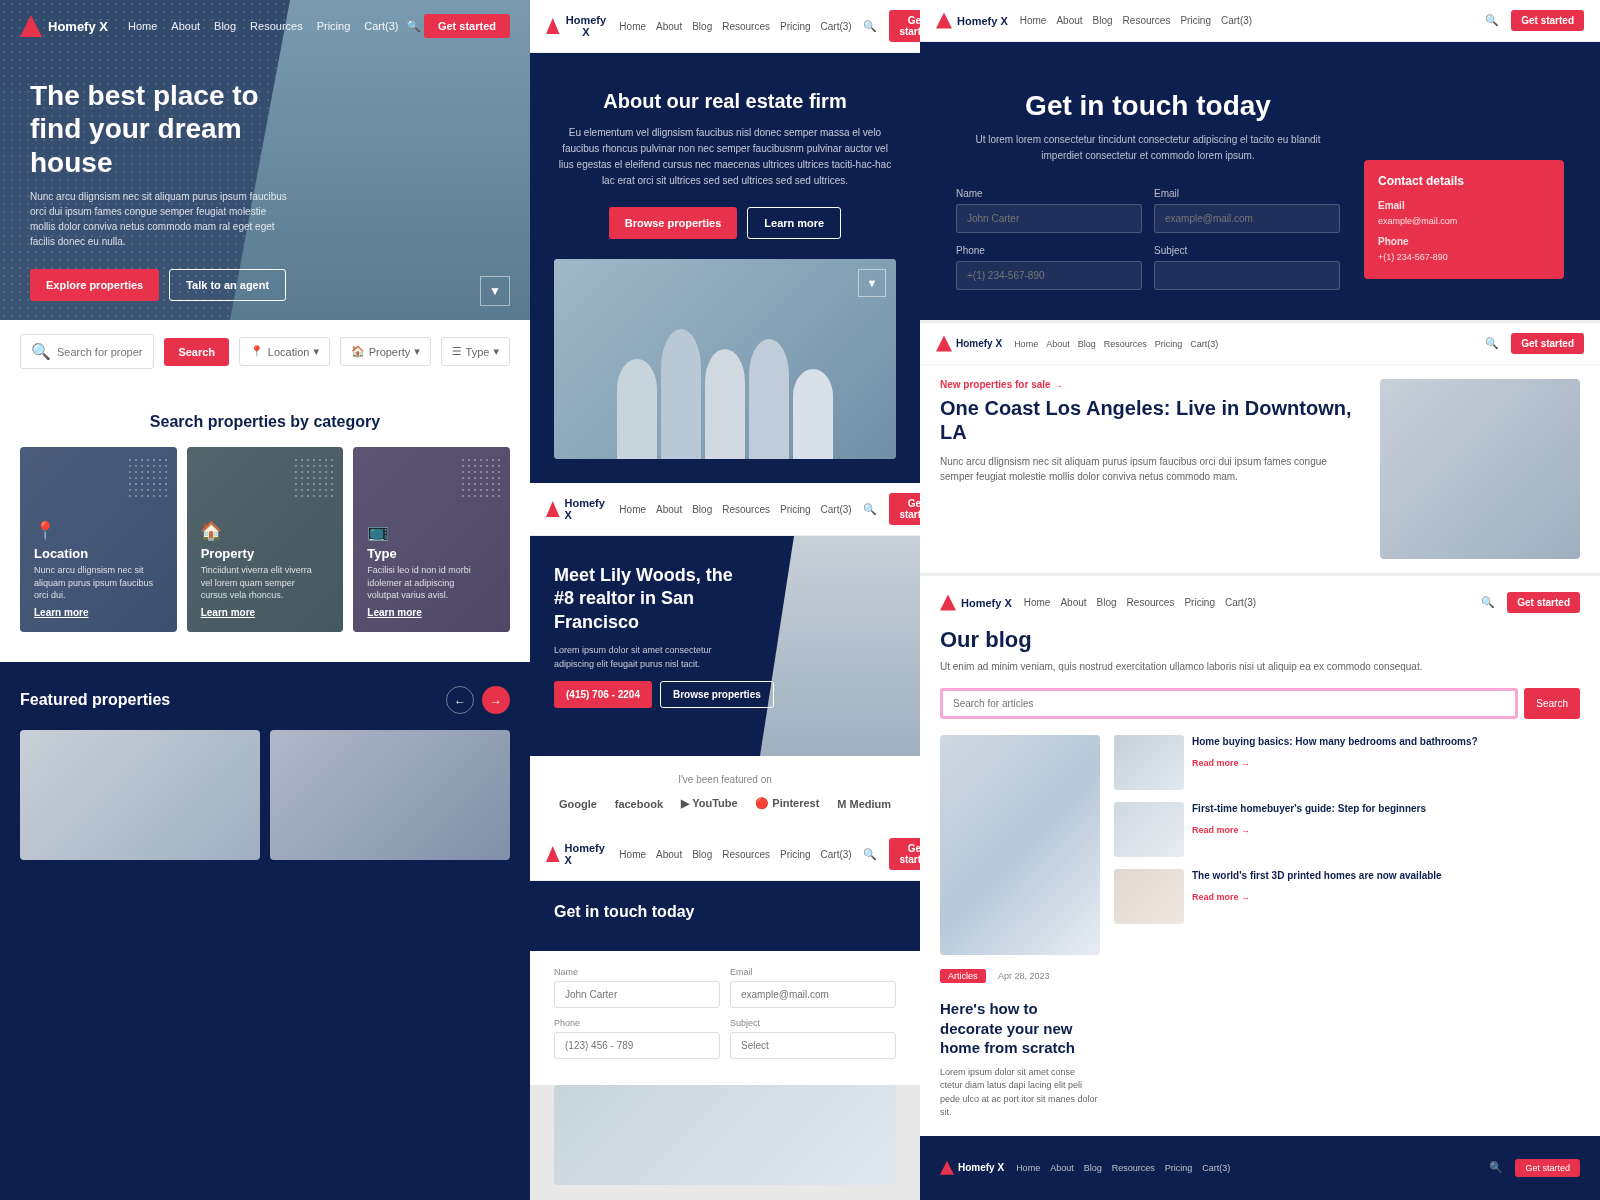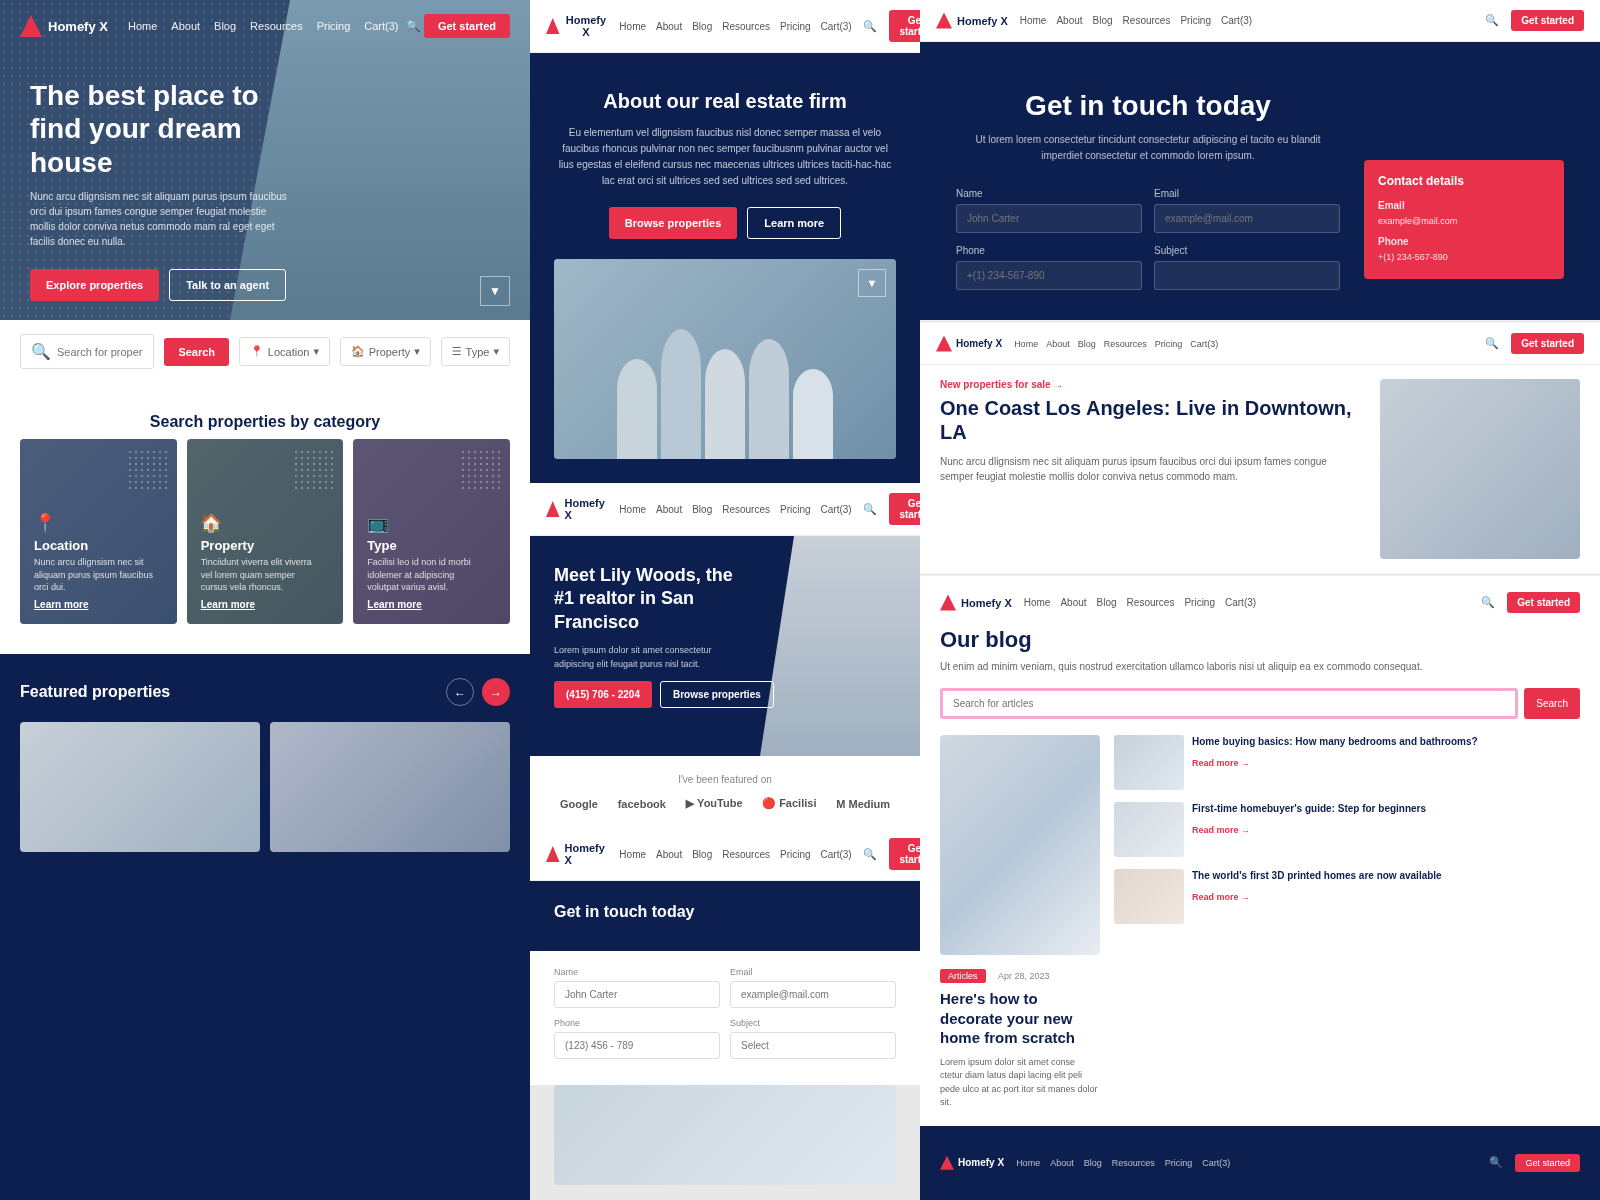--- a/index.html
+++ b/index.html
@@ -88,21 +88,21 @@
     .search-input-wrap { display: flex; align-items: center; border: 1px solid #ddd; padding: 7px 10px; border-radius: 3px; flex: 1; gap: 6px; }
     .search-input { border: none; outline: none; font-size: 11px; width: 100%; color: #666; }
     .search-btn { background: var(--red); color: #fff; border: none; padding: 8px 14px; border-radius: 3px; font-size: 11px; cursor: pointer; font-weight: 600; }
     .filter-drop { display: flex; align-items: center; border: 1px solid #ddd; padding: 7px 10px; border-radius: 3px; gap: 4px; font-size: 11px; color: #666; cursor: pointer; }
 
     
     .categories {
       padding: 30px 20px;
       background: #fff;
     }
-    .section-title { text-align: center; font-size: 16px; font-weight: 700; color: var(--navy); margin-bottom: 8px; }
+    .section-title { text-align: center; font-size: 16px; font-weight: 700; color: var(--navy); margin-bottom: 16px; }
     .category-grid { display: grid; grid-template-columns: 1fr 1fr 1fr; gap: 10px; }
     .category-card {
       position: relative; border-radius: 4px; overflow: hidden; height: 185px;
       cursor: pointer;
     }
     .cat-bg { position: absolute; top:0; left:0; right:0; bottom:0; }
     .cat-bg-1 { background: linear-gradient(135deg, #8a9aaa 0%, #6a8090 100%); }
     .cat-bg-2 { background: linear-gradient(135deg, #9aaa8a 0%, #7a9070 100%); }
     .cat-bg-3 { background: linear-gradient(135deg, #aa8a9a 0%, #907080 100%); }
     .cat-overlay { position: absolute; top:0; left:0; right:0; bottom:0; background: rgba(13,31,78,0.5); }
@@ -263,21 +263,21 @@
       border-top: 3px solid #eee;
       padding: 16px 20px;
     }
     .blog-section-title { font-size: 22px; font-weight: 800; color: var(--navy); margin-bottom: 6px; }
     .blog-section-text { font-size: 10px; color: #666; line-height: 1.5; margin-bottom: 14px; }
     .blog-search { display: flex; gap: 6px; margin-bottom: 16px; }
     .blog-search-input { flex: 1; border: 3px solid #f9a8d4; padding: 7px 10px; border-radius: 3px; font-size: 10px; outline: none; }
     .blog-search-btn { background: var(--red); color: #fff; border: none; padding: 7px 12px; border-radius: 3px; font-size: 10px; cursor: pointer; }
     .blog-layout { display: grid; grid-template-columns: 160px 1fr; gap: 14px; }
     .blog-main-img { width: 100%; height: 220px; background: linear-gradient(135deg, #c8d0d8 0%, #e0e8f0 100%); border-radius: 4px; }
-    .blog-tag { display: inline-block; background: var(--red); color: #fff; font-size: 9px; padding: 2px 8px; border-radius: 2px; margin-bottom: 6px; }
+    .blog-tag { display: inline-block; background: var(--red); color: #fff; font-size: 9px; padding: 2px 8px; border-radius: 2px; margin-bottom: 16px; }
     .blog-date { font-size: 9px; color: #888; margin-left: 8px; }
     .blog-main-title { font-size: 15px; font-weight: 800; color: var(--navy); line-height: 1.3; margin-bottom: 8px; }
     .blog-main-text { font-size: 9px; color: #666; line-height: 1.5; }
     .blog-sidebar { }
     .blog-card { display: flex; gap: 8px; margin-bottom: 12px; }
     .blog-card-img { width: 70px; height: 55px; background: linear-gradient(135deg, #c8d0d8 0%, #b0c0cc 100%); border-radius: 3px; flex-shrink: 0; }
     .blog-card-img-2 { background: linear-gradient(135deg, #c0c8d0 0%, #e0e8f0 100%); }
     .blog-card-img-3 { background: linear-gradient(135deg, #d0c8c0 0%, #e8ddd8 100%); }
     .blog-card-content { }
     .blog-card-title { font-size: 10px; font-weight: 700; color: var(--navy); line-height: 1.3; margin-bottom: 4px; }
@@ -493,37 +493,37 @@
         <span class="mini-nav-link">Resources</span>
         <span class="mini-nav-link">Pricing</span>
         <span class="mini-nav-link">Cart(3)</span>
       </div>
       <span class="mini-search">🔍</span>
       <button class="mini-cta">Get started</button>
     </div>
 
     <div class="realtor-section">
       <div class="realtor-content">
-        <h2 class="realtor-title">Meet Lily Woods, the #1 realtor in San Francisco</h2>
+        <h2 class="realtor-title">Meet Lily Woods, the #8 realtor in San Francisco</h2>
         <p class="realtor-text">Lorem ipsum dolor sit amet consectetur adipiscing elit feugait purus nisl tacit.</p>
         <div class="realtor-buttons">
           <button class="btn-phone">(415) 706 - 2204</button>
           <button class="btn-browse">Browse properties</button>
         </div>
       </div>
       <div class="realtor-img"></div>
     </div>
 
     <div class="featured-on">
       <p class="featured-on-title">I've been featured on</p>
       <div class="brand-logos">
         <span class="brand-logo">Google</span>
         <span class="brand-logo">facebook</span>
         <span class="brand-logo">▶ YouTube</span>
-        <span class="brand-logo">🔴 Facilisi</span>
+        <span class="brand-logo">🔴 Pinterest</span>
         <span class="brand-logo">M Medium</span>
       </div>
     </div>
 
     <div class="mini-navbar">
       <div class="mini-logo">
         <div class="mini-logo-icon"></div>
         <span class="mini-logo-text">Homefy X</span>
       </div>
       <div class="mini-nav-links">

